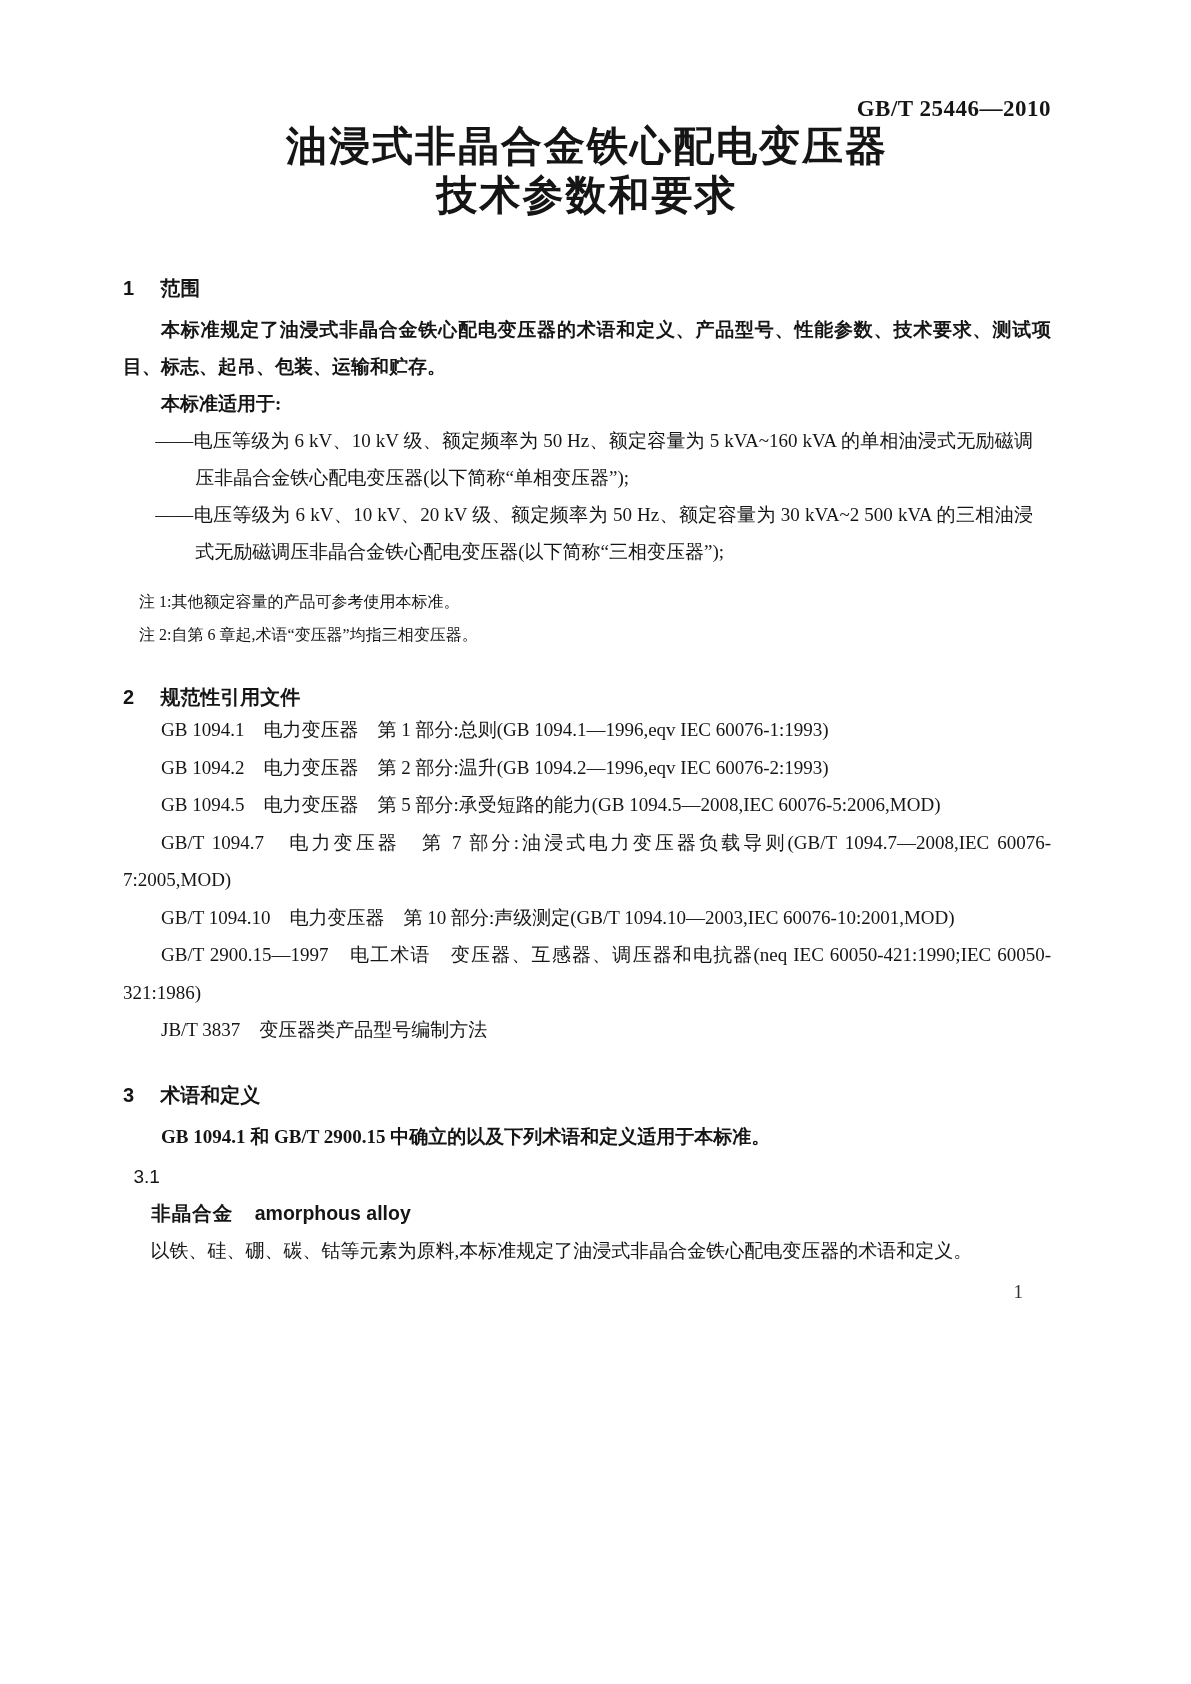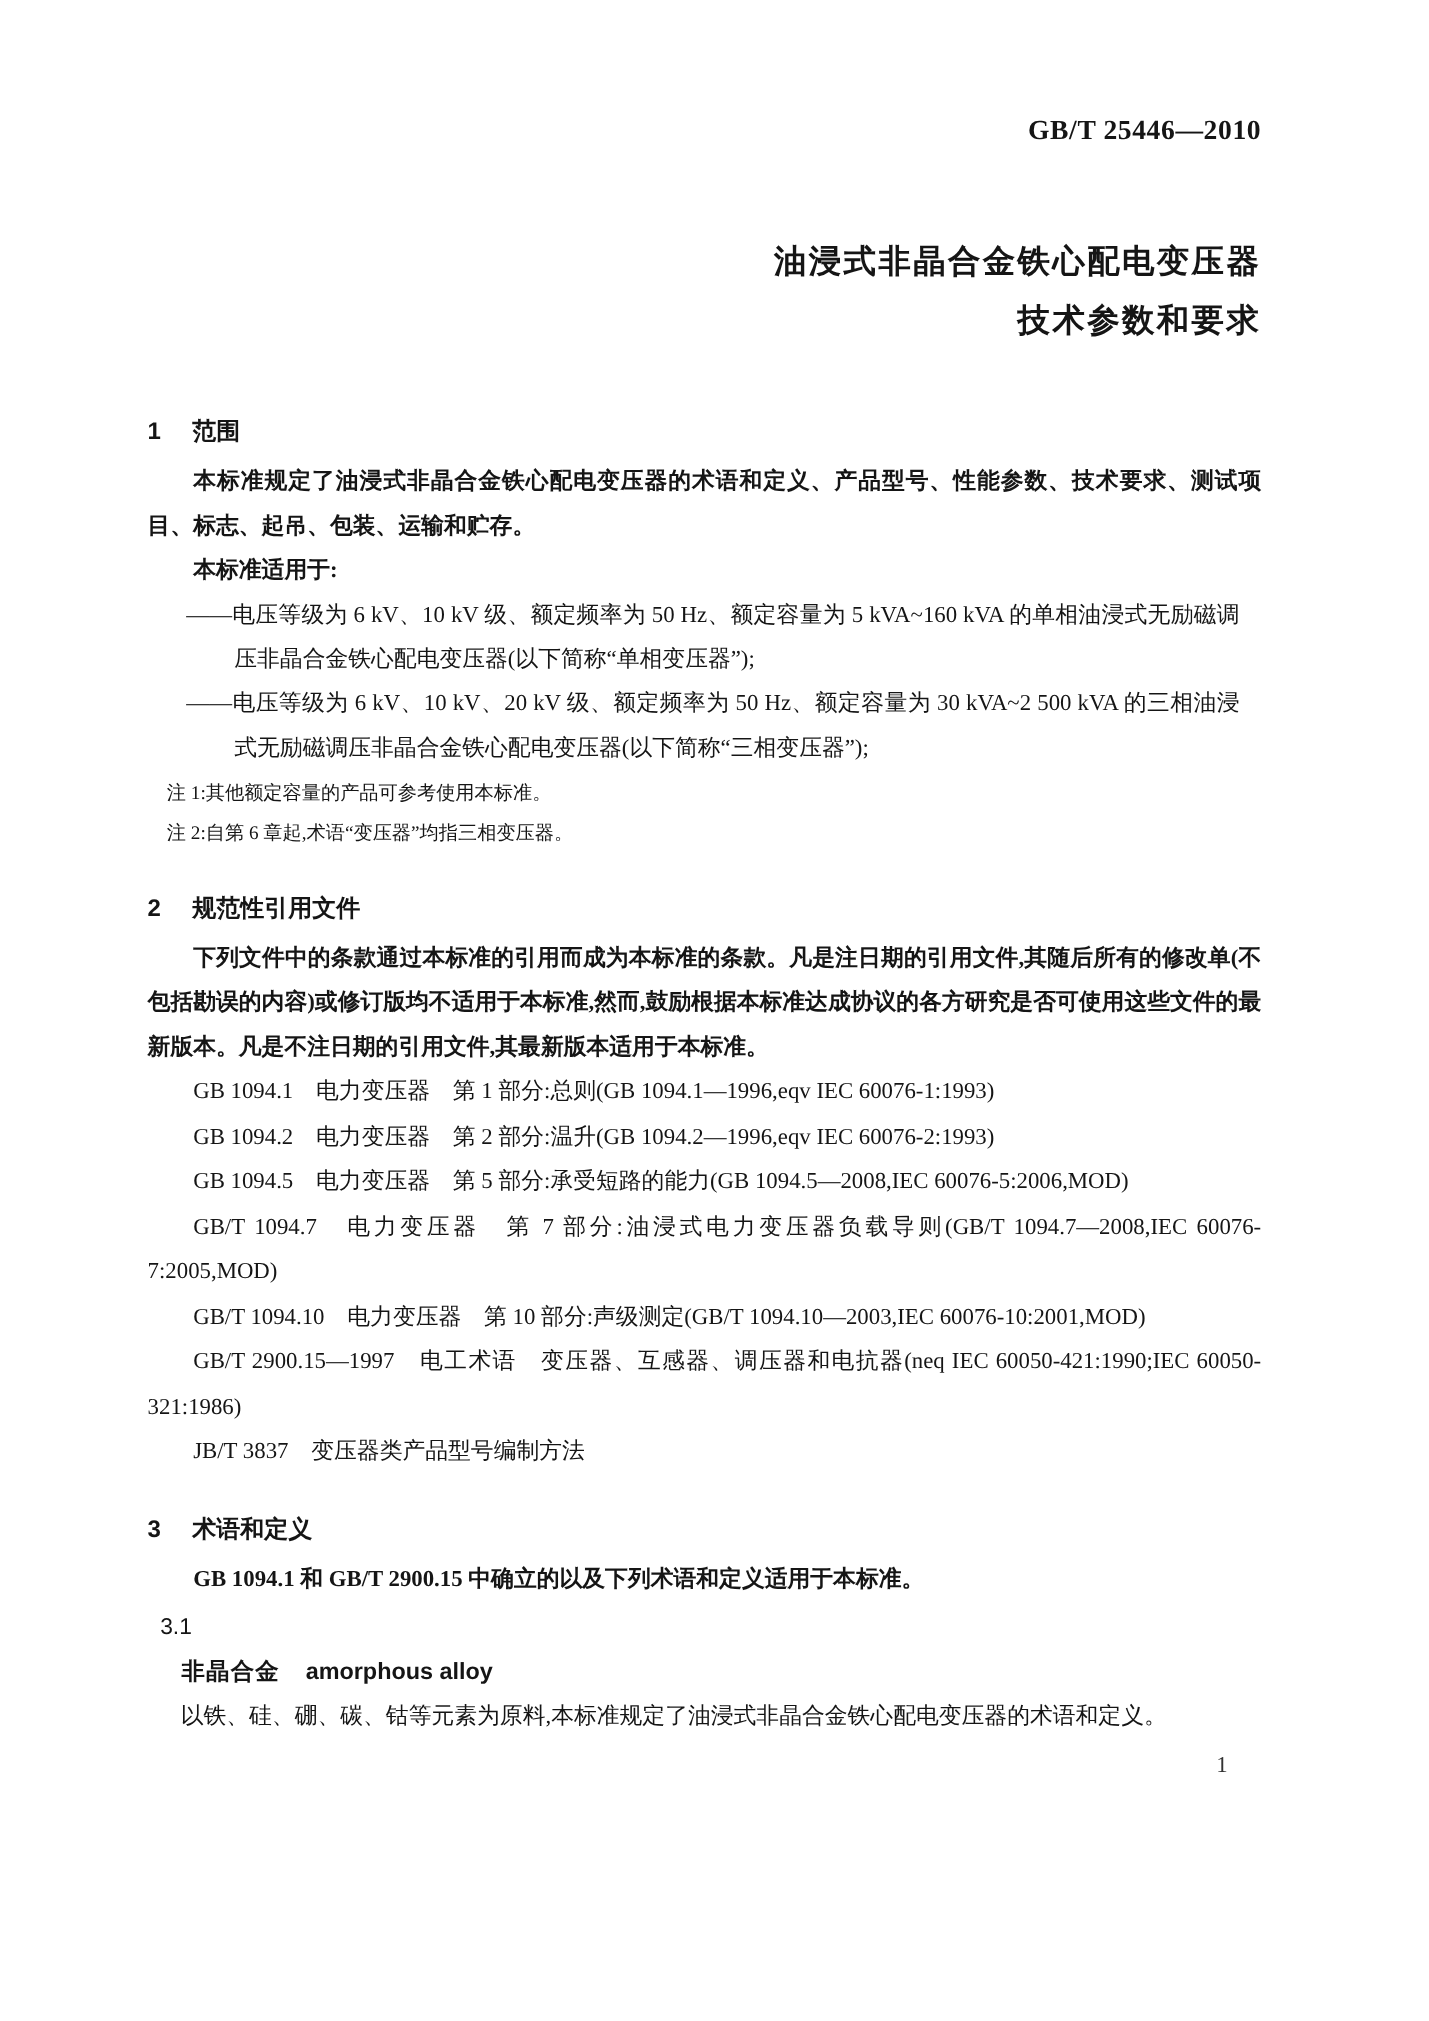--- a/index.html
+++ b/index.html
@@ -19,25 +19,24 @@
   
   .doc-header {
     text-align: right;
     font-weight: bold;
     font-size: 23px;
     line-height: 26px;
     letter-spacing: 0.5px;
   }
   
   .doc-title {
-    margin-top: 72px;
-    text-align: right;
+    text-align: center;
     font-family: "Liberation Sans", "DejaVu Sans", sans-serif;
     font-weight: bold;
-    font-size: 27px;
+    font-size: 41px;
     line-height: 49px;
     letter-spacing: 2px;
   }
   
   .section-heading {
     font-family: "Liberation Sans", "DejaVu Sans", sans-serif;
     font-weight: bold;
     font-size: 20px;
     line-height: 28px;
   }
@@ -62,21 +61,21 @@
     font-size: 19px;
     line-height: 37px;
     text-align: justify;
   }
   
   .note {
     margin: 0 0 0 1em;
     font-size: 16px;
     line-height: 33px;
   }
-  .notes-block { margin-top: 3px; }
+  .notes-block { margin-top: 15px; }
   
   .ref {
     margin: 0;
     font-size: 19px;
     line-height: 37.5px;
     text-align: justify;
     text-indent: 2em;
   }
   
   .clause-number {
@@ -141,21 +140,20 @@
 
   <div class="notes-block">
     <p class="note">注 1:其他额定容量的产品可参考使用本标准。</p>
     <p class="note">注 2:自第 6 章起,术语“变压器”均指三相变压器。</p>
   </div>
 
   <div class="section-heading mt-sec">
     <span class="num">2</span><span>规范性引用文件</span>
   </div>
 
-  <p class="body-text indent-2 para-gap">下列文件中的条款通过本标准的引用而成为本标准的条款。凡是注日期的引用文件,其随后所有的修改单(不包括勘误的内容)或修订版均不适用于本标准,然而,鼓励根据本标准达成协议的各方研究是否可使用这些文件的最新版本。凡是不注日期的引用文件,其最新版本适用于本标准。</p>
 
   <div>
     <p class="ref">GB 1094.1　电力变压器　第 1 部分:总则(GB 1094.1—1996,eqv IEC 60076-1:1993)</p>
     <p class="ref">GB 1094.2　电力变压器　第 2 部分:温升(GB 1094.2—1996,eqv IEC 60076-2:1993)</p>
     <p class="ref">GB 1094.5　电力变压器　第 5 部分:承受短路的能力(GB 1094.5—2008,IEC 60076-5:2006,MOD)</p>
     <p class="ref">GB/T 1094.7　电力变压器　第 7 部分:油浸式电力变压器负载导则(GB/T 1094.7—2008,IEC 60076-7:2005,MOD)</p>
     <p class="ref">GB/T 1094.10　电力变压器　第 10 部分:声级测定(GB/T 1094.10—2003,IEC 60076-10:2001,MOD)</p>
     <p class="ref">GB/T 2900.15—1997　电工术语　变压器、互感器、调压器和电抗器(neq IEC 60050-421:1990;IEC 60050-321:1986)</p>
     <p class="ref">JB/T 3837　变压器类产品型号编制方法</p>
   </div>

